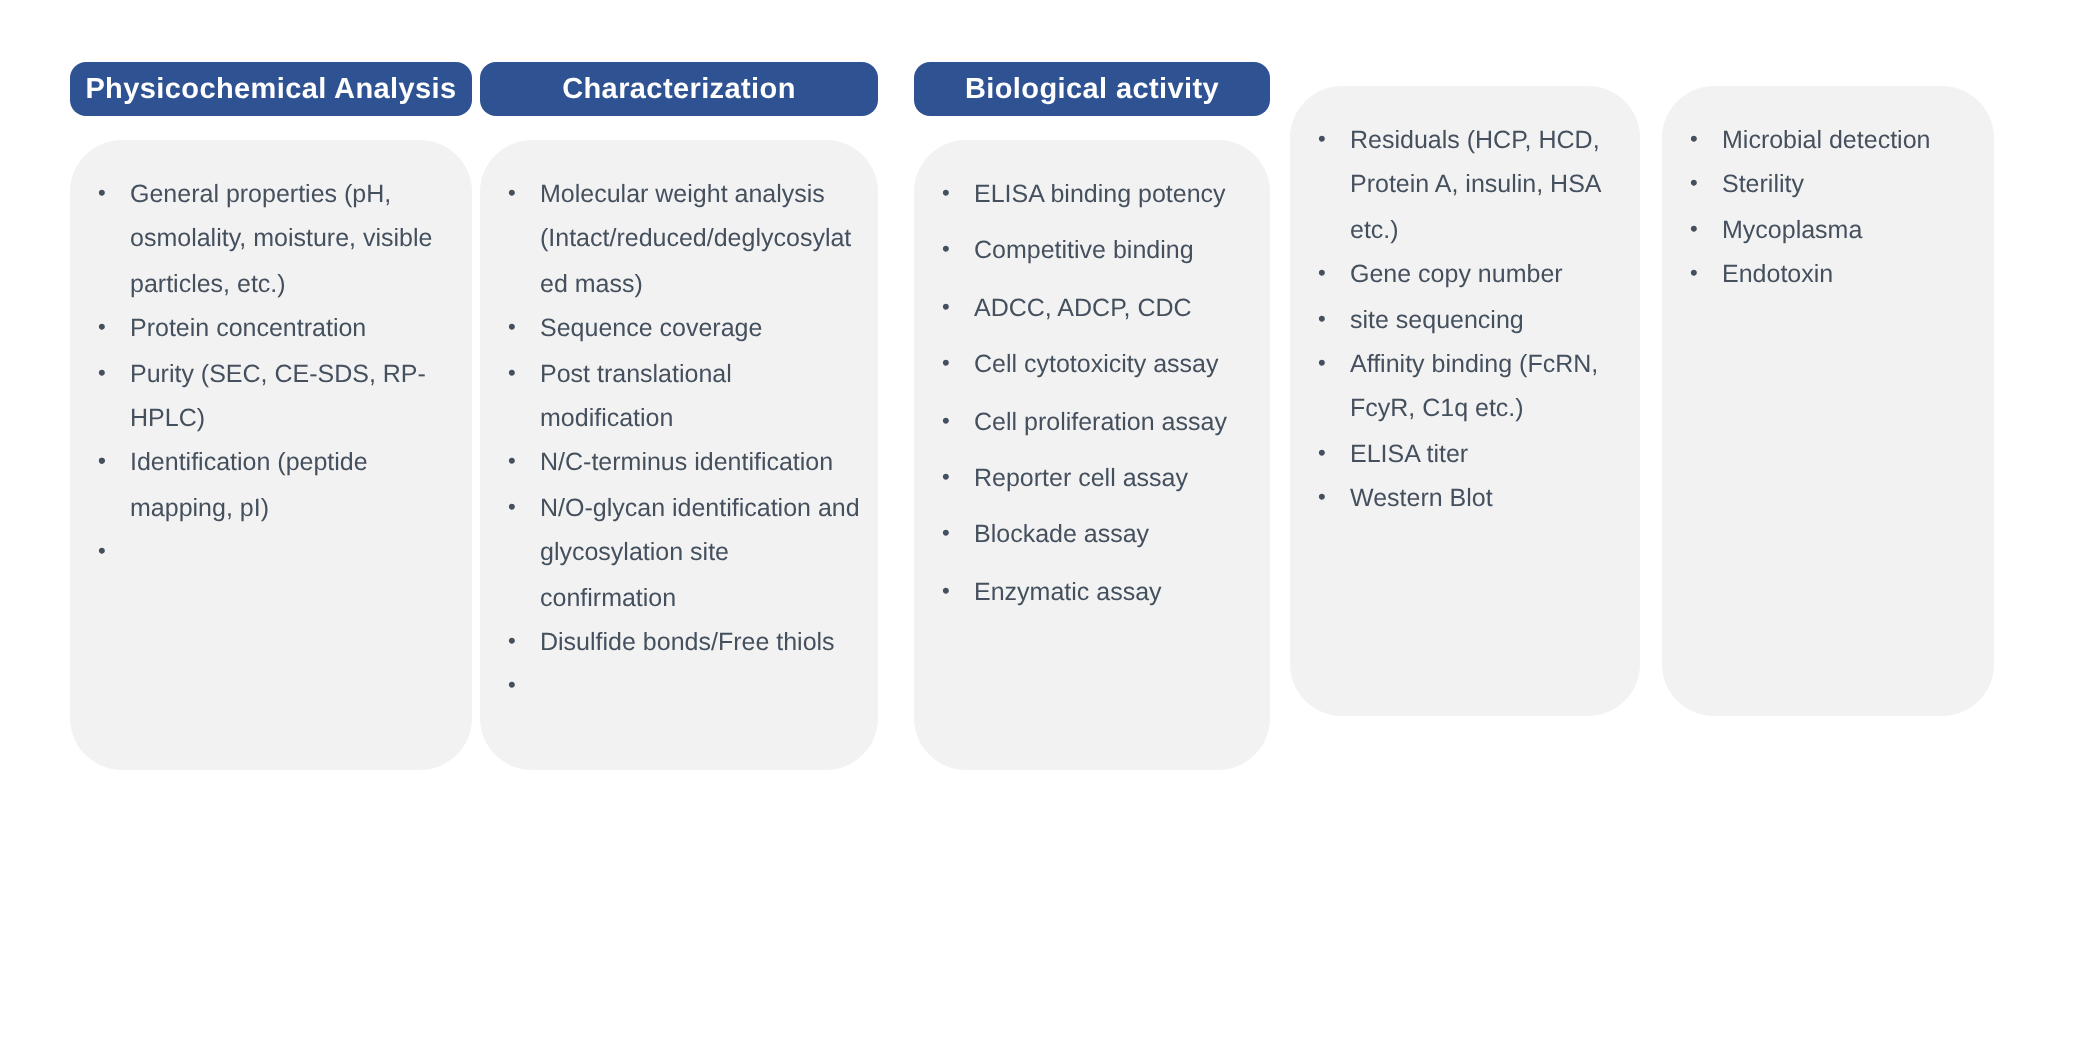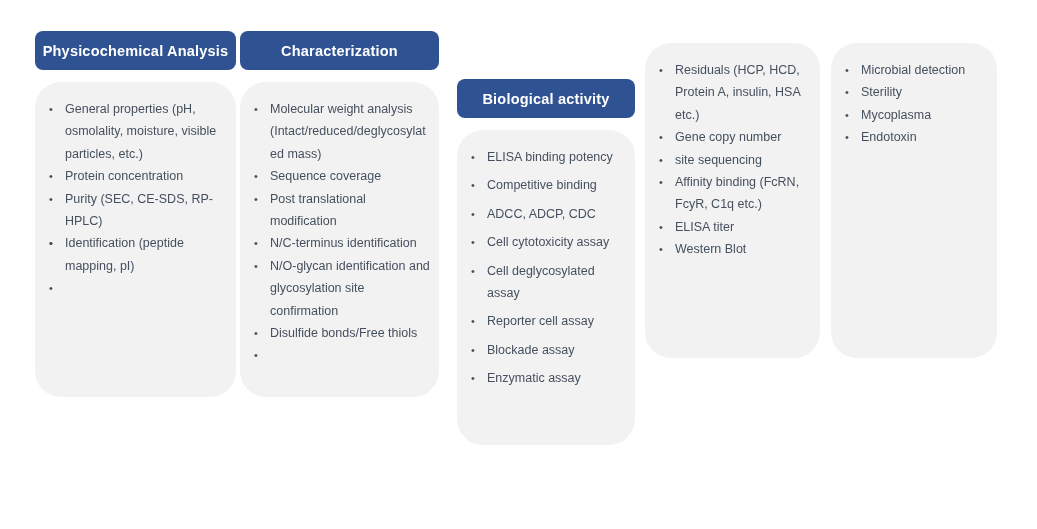--- a/index.html
+++ b/index.html
@@ -7,26 +7,26 @@
     width: 1037px;
     height: 529px;
     position: relative;
     background: var(--page-bg, #ffffff);
     font-family: "Liberation Sans", sans-serif;
     overflow: hidden;
   }
   .col { position: absolute; top: 31px; }
   .col1 { left: 35px;  width: 201px; }
   .col2 { left: 240px; width: 199px; }
-  .col3 { left: 457px; width: 178px; margin-top: 48px; }
+  .col3 { left: 457px; width: 178px; }
   .col4 { left: 645px; width: 175px; }
   .col5 { left: 831px; width: 166px; }
 
   .col-header {
-    height: 39px;
+    height: 27px;
     background: var(--header-bg, #2f5292);
     border-radius: 8px;
     display: flex;
     align-items: center;
     justify-content: center;
   }
   .col-header h2 {
     margin: 0;
     color: var(--header-text, #ffffff);
     font-size: 14.5px;
@@ -102,21 +102,21 @@
 <section class="col col3">
   <header class="col-header">
     <h2>Biological activity</h2>
   </header>
   <div class="card">
     <ul class="items">
         <li><span class="bullet">•</span><span>ELISA binding potency</span></li>
         <li><span class="bullet">•</span><span>Competitive binding</span></li>
         <li><span class="bullet">•</span><span>ADCC, ADCP, CDC</span></li>
         <li><span class="bullet">•</span><span>Cell cytotoxicity assay</span></li>
-        <li><span class="bullet">•</span><span>Cell deglycosylated assay</span></li>
+        <li><span class="bullet">•</span><span>Cell proliferation assay</span></li>
         <li><span class="bullet">•</span><span>Reporter cell assay</span></li>
         <li><span class="bullet">•</span><span>Blockade assay</span></li>
         <li><span class="bullet">•</span><span>Enzymatic assay</span></li>
       </ul>
   </div>
 </section>
 
 <section class="col col4">
   <div class="card">
     <ul class="items">

